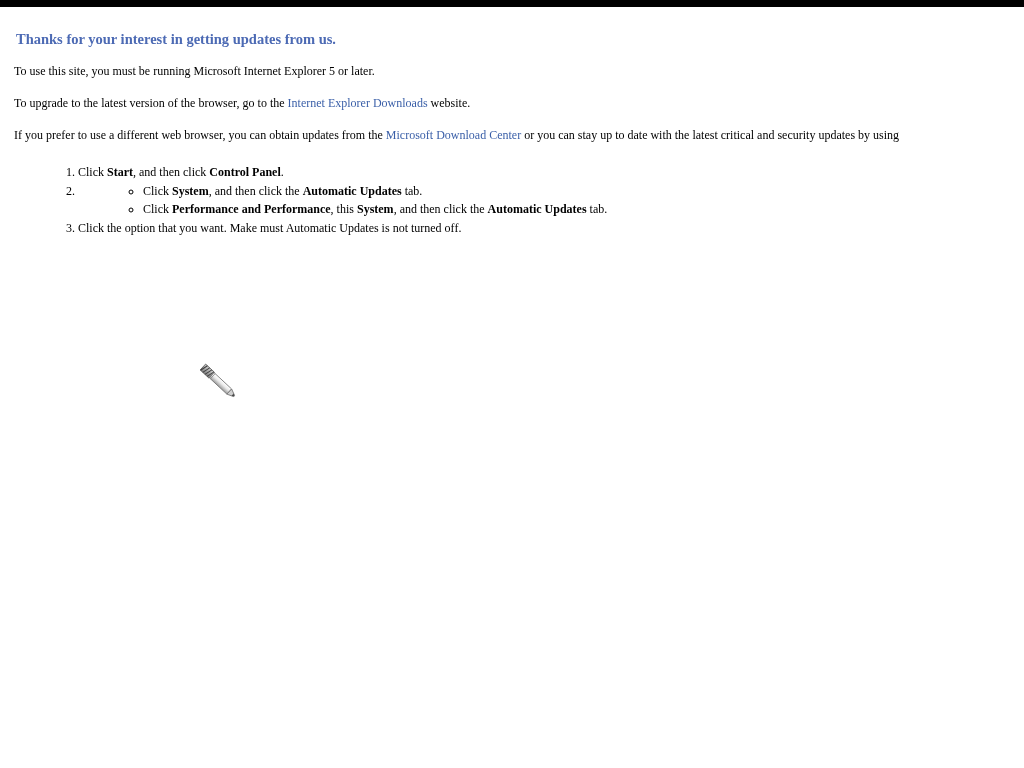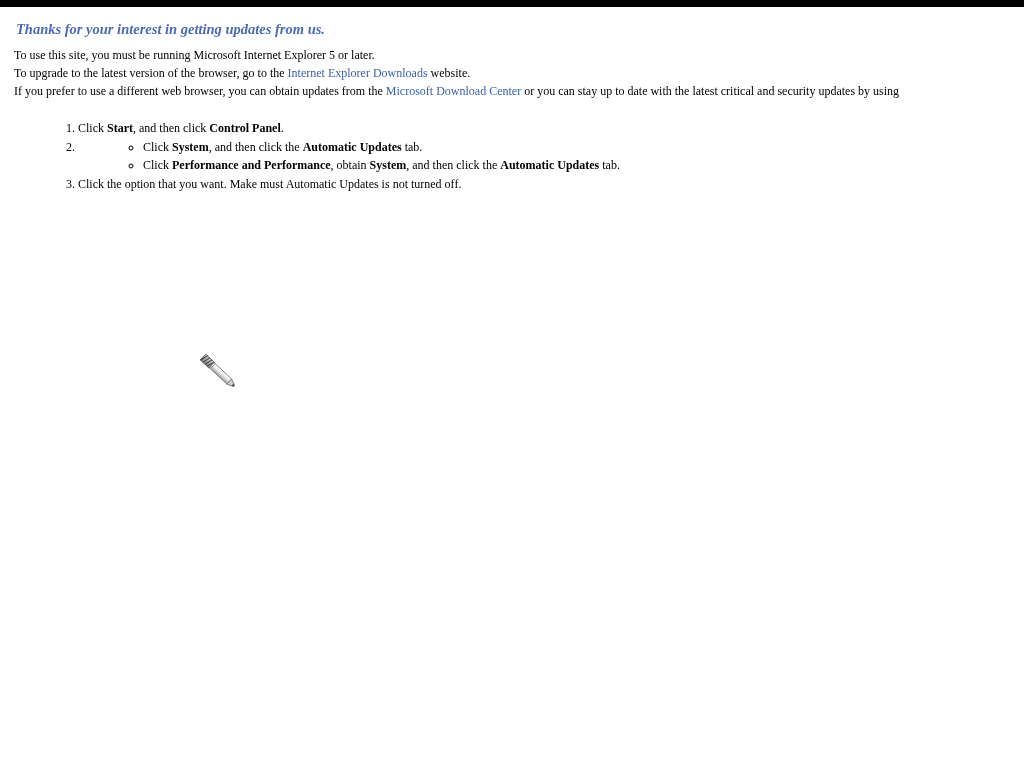--- a/index.html
+++ b/index.html
@@ -21,26 +21,25 @@
   }
   .content {
     position: relative;
     padding: 0 14px;
   }
   h1.page-heading {
     font-size: 14.5px;
     line-height: 15px;
     font-weight: bold;
     color: var(--heading-color, #4c6ab4);
-    margin: 15px 0 0 2px;
-    font-style: italic;
+    margin: 25px 0 0 2px;
   }
   p { margin: 0; }
-  .p-first  { margin-top: 10px; }
-  .p-mid    { margin-top: 2px; }
+  .p-first  { margin-top: 16px; }
+  .p-mid    { margin-top: 16px; }
   a.link {
     color: var(--link-color, #3a5fa8);
     text-decoration: none;
     cursor: pointer;
   }
   ol.steps {
     margin: 21px 0 2px 0;
     padding-left: 64px;
   }
   ol.steps > li { margin-bottom: 2px; }
@@ -71,21 +70,21 @@
 
   <p class="p-mid"><span>To upgrade to the latest version of the browser, go to the </span><a class="link" href="#">Internet Explorer Downloads</a><span> website.</span></p>
 
   <p class="p-mid"><span>If you prefer to use a different web browser, you can obtain updates from the </span><a class="link" href="#">Microsoft Download Center</a><span> or you can stay up to date with the latest critical and security updates by using</span><br></p>
 
   <ol class="steps">
     <li><span>Click </span><b>Start</b><span>, and then click </span><b>Control Panel</b><span>.</span></li>
     <li>
       <ul class="substeps">
         <li><span>Click </span><b>System</b><span>, and then click the </span><b>Automatic Updates</b><span> tab.</span></li>
-        <li><span>Click </span><b>Performance and Performance</b><span>, obtain </span><b>System</b><span>, and then click the </span><b>Automatic Updates</b><span> tab.</span></li>
+        <li><span>Click </span><b>Performance and Performance</b><span>, this </span><b>System</b><span>, and then click the </span><b>Automatic Updates</b><span> tab.</span></li>
       </ul>
     </li>
     <li><span>Click the option that you want. Make must Automatic Updates is not turned off.</span></li>
   </ol>
 
   <div class="pen-wrap">
     <svg width="42" height="42" viewBox="0 0 42 42" xmlns="http://www.w3.org/2000/svg">
       <defs>
         <linearGradient id="penBody" x1="0" y1="0" x2="0" y2="1">
           <stop offset="0" stop-color="#ffffff"></stop>

